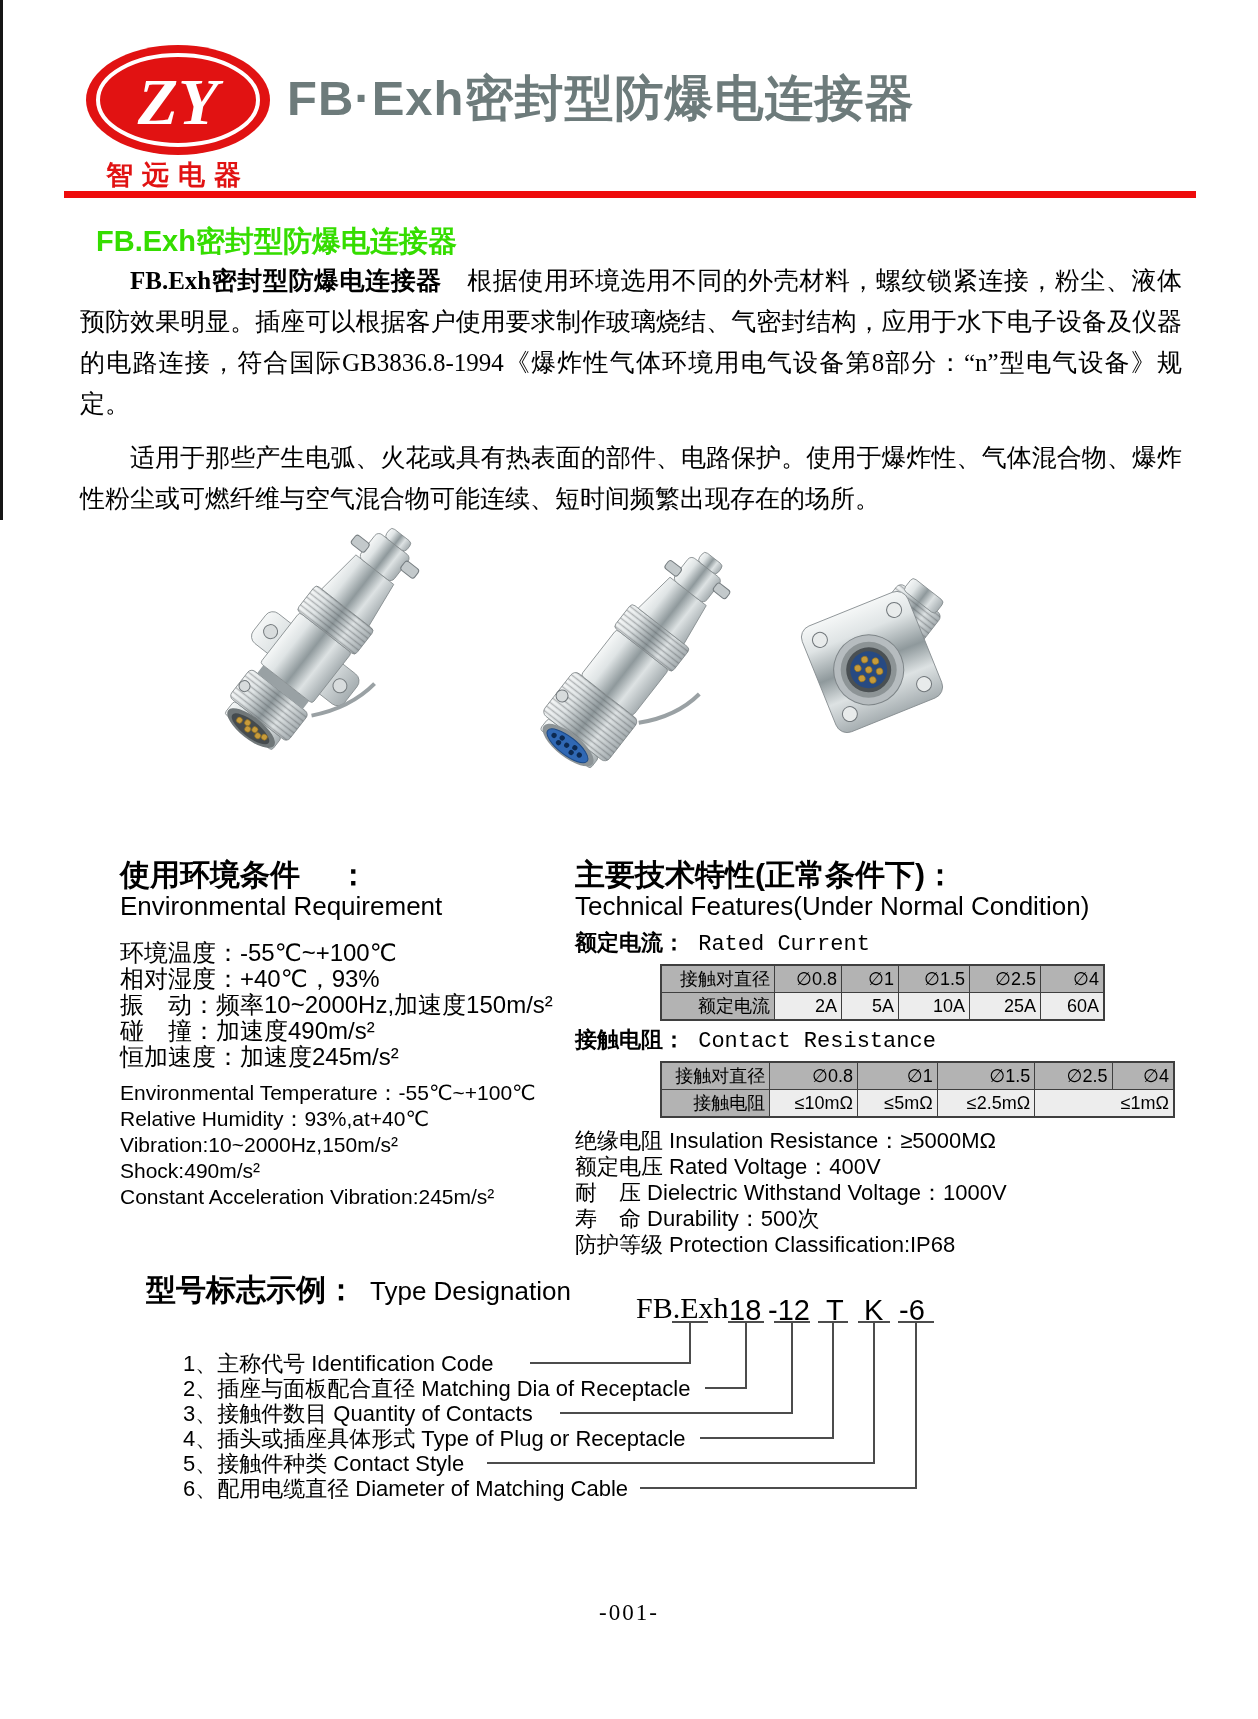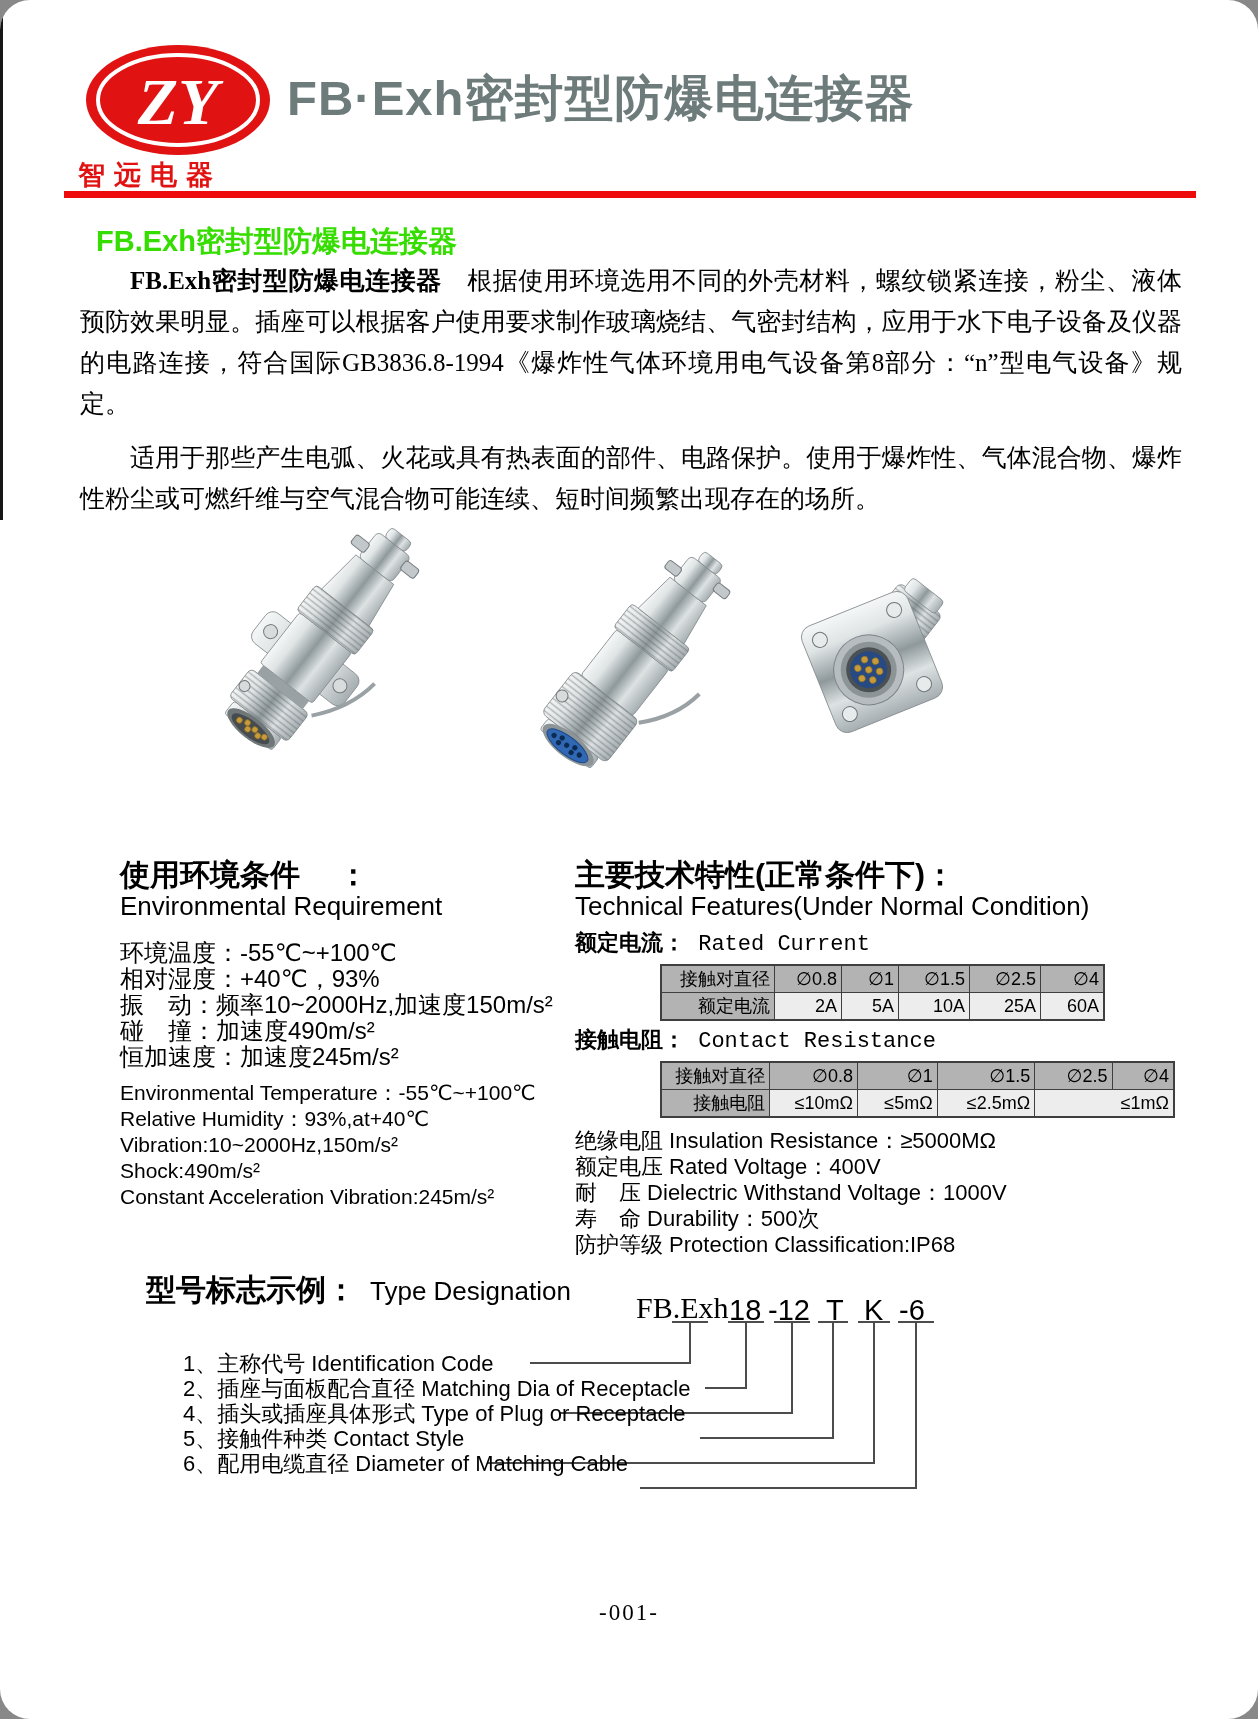--- a/index.html
+++ b/index.html
@@ -1,23 +1,23 @@
 <!DOCTYPE html>
 <html><head>
 <meta charset="utf-8">
 <style>
   html,body{margin:0;padding:0;background:#888;}
   .page{position:relative;width:1258px;height:1719px;background:#ffffff;margin:0 auto;
-        font-family:"Liberation Sans","DejaVu Sans",sans-serif;color:#000;overflow:hidden;border-radius:30px;}
+        font-family:"Liberation Sans","DejaVu Sans",sans-serif;color:#000;overflow:hidden;}
   .edge-line{position:absolute;left:0;top:0;width:3px;height:520px;background:#161616;}
 
   
   .logo{position:absolute;left:78px;top:44px;width:200px;}
   .logo svg{display:block;}
-  .logo-name{margin-top:1px;color:#e11212;font-size:27px;font-weight:bold;
+  .logo-name{margin-top:1px;text-align:center;color:#e11212;font-size:27px;font-weight:bold;
              letter-spacing:9px;font-family:Liberation Serif, serif;}
   .doc-title{position:absolute;left:287px;top:66px;margin:0;font-size:49px;font-weight:bold;
              color:#6d7b7b;letter-spacing:1px;font-family:"Liberation Sans",sans-serif;}
   .red-rule{position:absolute;left:64px;top:191px;width:1132px;height:7px;background:#ee0b0b;}
 
   
   .green-head{position:absolute;left:96px;top:222px;margin:0;font-size:29px;font-weight:bold;
               color:#35dd00;font-family:"Liberation Sans",sans-serif;}
   .intro{position:absolute;left:80px;top:260px;width:1102px;
          font-family:"Liberation Serif","DejaVu Serif",serif;font-size:25px;line-height:41px;
@@ -277,20 +277,21 @@
         <path d="M774 52 H810 M792 52 V143 H560"></path>
         <path d="M818 52 H848 M833 52 V168 H700"></path>
         <path d="M858 52 H890 M874 52 V193 H487"></path>
         <path d="M898 52 H934 M916 52 V218 H640"></path>
       </g>
     </svg>
 
     <div class="des-items">
       <div>1、主称代号 Identification Code</div>
       <div>2、插座与面板配合直径 Matching Dia of Receptacle</div>
+      <div>3、接触件数目 Quantity of Contacts</div>
       <div>4、插头或插座具体形式 Type of Plug or Receptacle</div>
       <div>5、接触件种类 Contact Style</div>
       <div>6、配用电缆直径 Diameter of Matching Cable</div>
     </div>
   </section>
 
   <div class="page-num">-001-</div>
 </div>
 
 </body></html>

